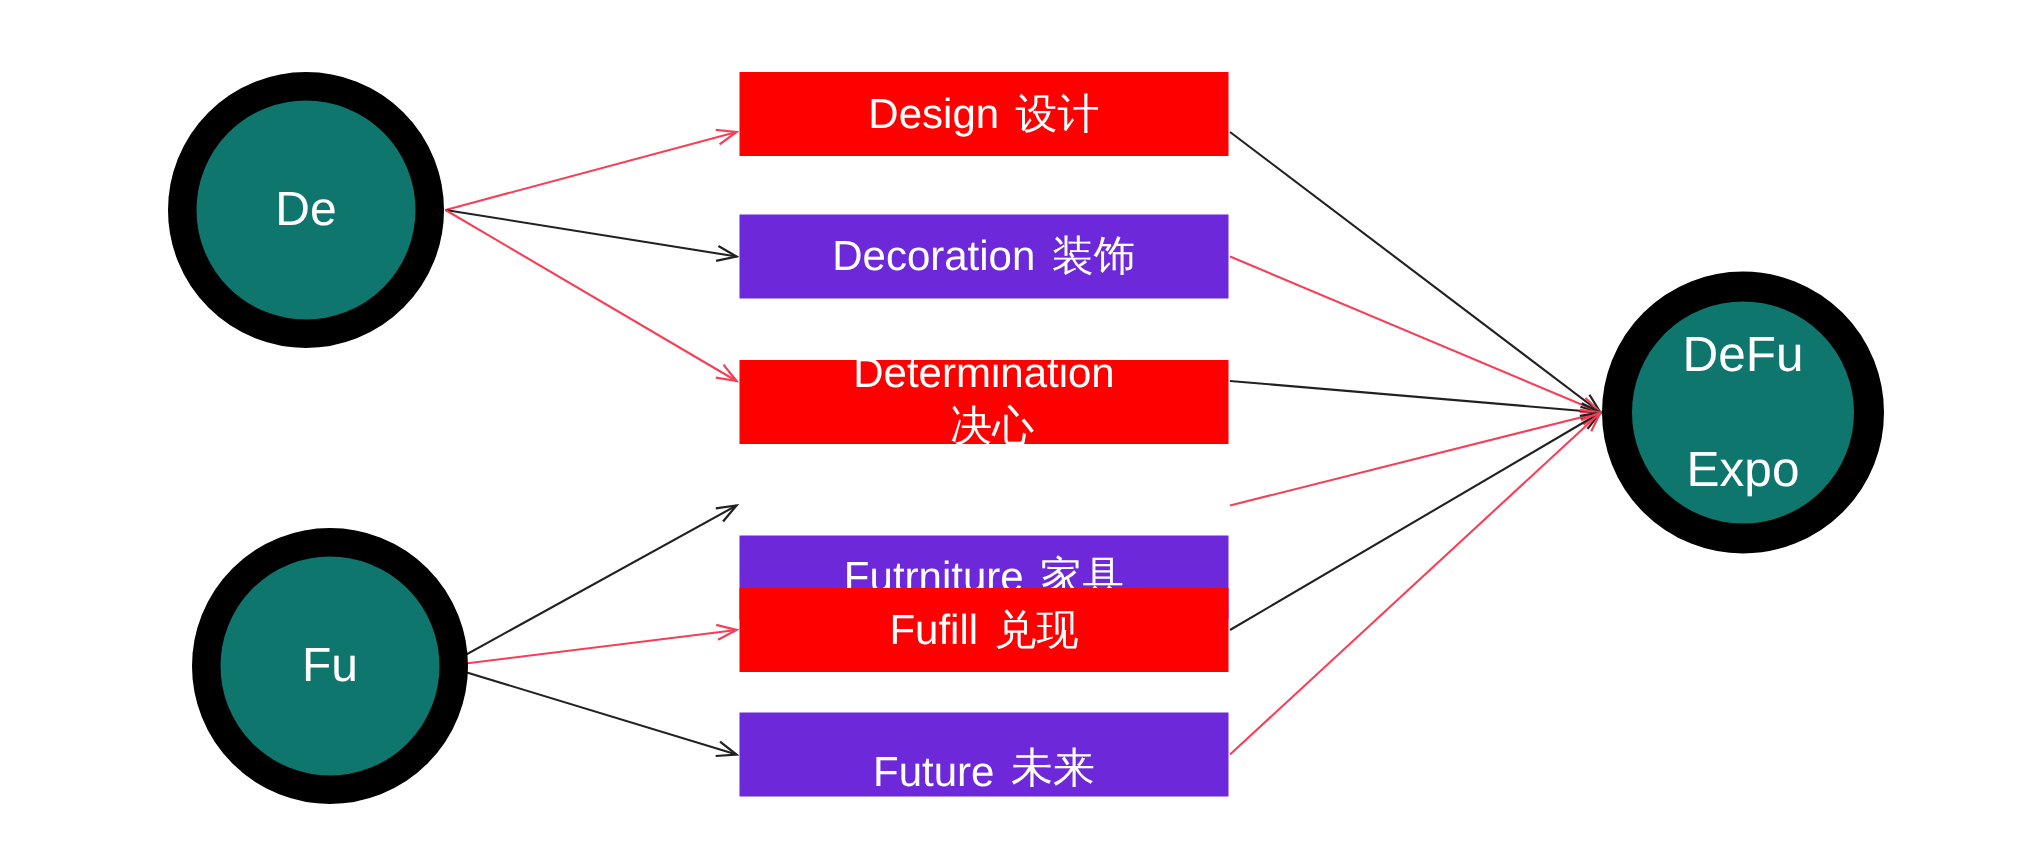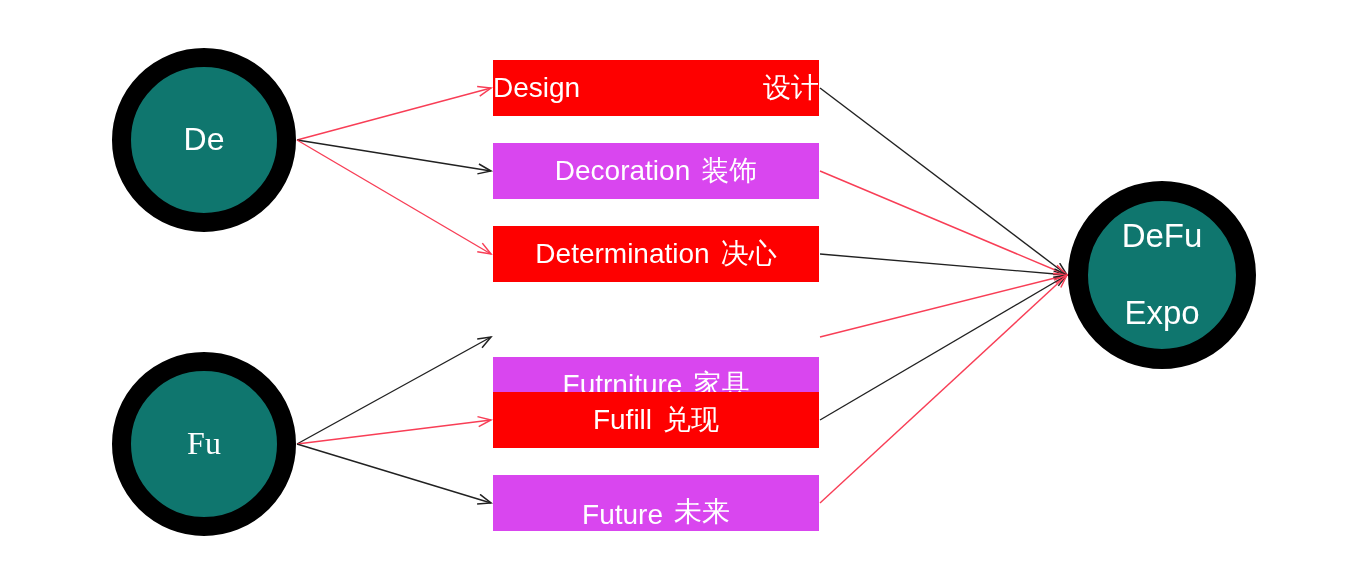--- a/index.html
+++ b/index.html
@@ -32,47 +32,47 @@
     flex-direction: column;
     align-items: center;
     justify-content: center;
     color: #ffffff;
     text-align: center;
     line-height: 1.12;
   }
   .node.small-label { font-size: 32px; }
   .node.expo-label  { font-size: 33px; }
   #node-de   { left: 112px; top: 48px;  width: 184px; height: 184px; }
-  #node-fu   { left: 112px; top: 352px; width: 184px; height: 184px; font-family: Liberation Serif, serif; }
+  #node-fu   { left: 128px; top: 352px; width: 184px; height: 184px; }
   #node-expo { left: 1068px; top: 181px; width: 188px; height: 188px; border-width: 20px; gap: 40px; }
   .box {
     position: absolute;
     left: 493px;
     width: 326px;
     height: 56px;
     display: flex;
     align-items: center;
     justify-content: center;
     color: #ffffff;
     font-size: 28px;
     white-space: nowrap;
   }
   .box.red   { background: #fe0000; }
-  .box.black { background: #d946ef; }
+  .box.black { background: #6d28d9; }
   .box .zh { margin-left: 11px; }
   .box .en.misspelled {
     text-decoration-line: underline;
     text-decoration-style: wavy;
     text-decoration-color: #ff1a1a;
     text-decoration-thickness: 1px;
     text-underline-offset: 5px;
   }
-  #box-design        { top: 60px; justify-content: space-between; }
+  #box-design        { top: 48px; }
   #box-decoration    { top: 143px; }
-  #box-determination { top: 226px; }
+  #box-determination { top: 240px; flex-direction: column; }
   #box-furniture     { top: 309px; margin-top: 48px; }
   #box-fulfill       { top: 392px; }
   #box-future        { top: 475px; align-items: flex-end; }
 </style>
 </head>
 <body>
 
 <div class="stage">
 
   <svg id="connector-layer" viewBox="0 0 1356 566" xmlns="http://www.w3.org/2000/svg">

